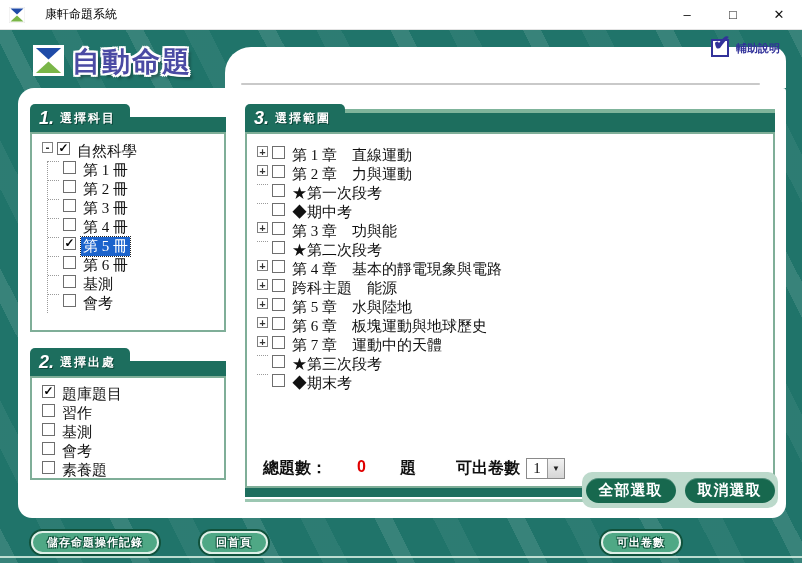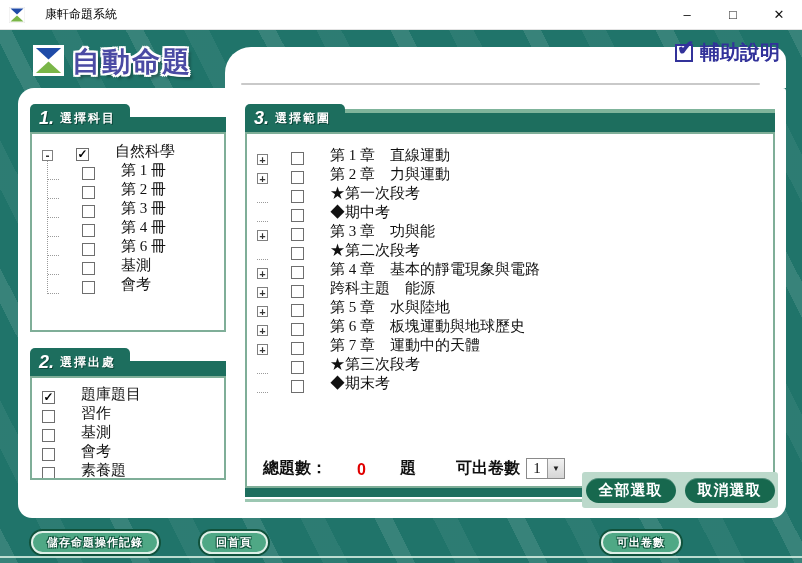--- a/index.html
+++ b/index.html
@@ -34,21 +34,21 @@
                font-size:28px; font-weight:bold; letter-spacing:2px; color:#4b4ba4;
                text-shadow:-2px 0 0 #fff, 2px 0 0 #fff, 0 -2px 0 #fff, 0 2px 0 #fff,
                            -2px -2px 0 #fff, 2px 2px 0 #fff, -2px 2px 0 #fff, 2px -2px 0 #fff,
                            4px 4px 3px rgba(0,0,0,0.35); }
   .help { position:absolute; right:22px; top:9px; display:flex; align-items:center;
           z-index:4; cursor:pointer; }
   .helpbox { width:18px; height:18px; border:2px solid #32329a; background:#fff;
              position:relative; margin-right:7px; flex:none; }
   .helpbox::after { content:"✔"; position:absolute; left:0px; top:-10px;
                     font-size:21px; font-weight:bold; color:#32329a; }
-  .help .hlabel { font-size:20px; font-weight:bold; color:#32329a; }
+  .help .hlabel { font-size:11px; font-weight:bold; color:#32329a; }
 
   
   .content { position:absolute; left:18px; top:58px; width:768px; height:430px;
              background:#fff; border-radius:16px 3px 14px 14px; z-index:1; }
 
   
   .panel { position:absolute; }
   .phead { position:relative; height:28px; }
   .ptab { position:absolute; left:0; top:0; height:28px; display:flex; align-items:center;
           padding:0 14px 0 9px; background:#1d6e5e; border-radius:5px 5px 0 0; z-index:2; }
@@ -61,59 +61,59 @@
   .pbody { border:2px solid #7fae98; background:#fff; position:relative; overflow:hidden; }
 
   #panel1 { left:12px; top:16px; width:196px; }
   #panel1 .pbody { height:200px; padding:8px 0 0 10px; }
   #panel2 { left:12px; top:260px; width:196px; }
   #panel2 .pbody { height:104px; padding:7px 0 0 10px; }
   #panel3 { left:227px; top:16px; width:530px; }
   #panel3 .pbody { height:356px; padding:12px 0 0 10px; }
 
   
-  .trow { display:flex; align-items:flex-end; height:19px;
-          font-family:"Liberation Serif", serif; font-size:15px; color:#111;gap:19px; }
+  .trow { display:flex; align-items:flex-start; height:19px;
+          font-family:"Liberation Serif", serif; font-size:15px; color:#111; }
   .cb { width:13px; height:13px; background:#fff; border:1px solid #6e6e6e;
         display:inline-flex; align-items:center; justify-content:center;
         flex:none; margin-right:5px; cursor:pointer; }
   .cb.checked::after { content:"✓"; font-size:12px; font-weight:bold; color:#000;
                        line-height:1; margin-top:-1px; }
   .exp { width:11px; height:11px; background:#fff; border:1px solid #808080;
          display:inline-flex; align-items:center; justify-content:center; flex:none;
          margin-right:4px; font:bold 10px/9px "DejaVu Sans Mono", monospace; color:#333;
          cursor:pointer; }
   .exp.plus::after { content:"+"; }
   .exp.minus::after { content:"-"; }
   .stub { width:11px; height:0; border-top:1px dotted #9a9a9a; margin-right:4px; flex:none; }
   .kids { margin-left:5px; border-left:1px dotted #9a9a9a; }
   .tlabel { padding:0 2px; white-space:nowrap; cursor:default; }
   .tlabel.sel { background:#1b63cc; color:#fff; outline:1px dotted #222; }
 
   
-  .summary { position:absolute; left:16px; bottom:7px; display:flex; align-items:flex-end;
+  .summary { position:absolute; left:16px; bottom:7px; display:flex; align-items:flex-start;
              font-family:"Liberation Sans", sans-serif; font-size:16px; font-weight:bold;
              color:#111; }
   .summary .tval { color:#e00000; margin:0 34px 0 30px; }
   .summary .unit { margin-right:40px; }
   .combo { display:inline-flex; margin-left:6px; border:1px solid #8a8a8a; height:21px;
            background:#fff; }
   .combo .cval { width:20px; display:flex; align-items:center; justify-content:center;
                  font:15px "Liberation Serif", serif; font-weight:normal; }
   .combo .carr { width:17px; background:linear-gradient(#f2f2f2,#d5d5d5);
                  border-left:1px solid #9a9a9a; display:flex; align-items:center;
                  justify-content:center; font-size:8px; color:#222; cursor:pointer; }
 
   
   .p3bar { height:9px; background:#1d6e5e; }
   .p3line { height:3px; background:#9cc7b2; margin-top:2px; }
 
   
   .selbox { position:absolute; left:564px; top:384px; width:196px; height:36px;
-            background:#bcd9cb; border-radius:3px; display:flex; align-items:center;
+            background:#bcd9cb; border-radius:10px; display:flex; align-items:center;
             justify-content:center; gap:9px; z-index:6; }
   .dpill { background:#17684e; border-radius:13px; color:#fff; font-size:15px; font-weight:bold;
            height:25px; padding:0 13px; display:flex; align-items:center; cursor:pointer;
            box-shadow:inset 0 1px 0 rgba(255,255,255,0.25); letter-spacing:1px; }
 
   
   .footline { position:absolute; left:0; right:0; bottom:5px; height:2px;
               background:rgba(214,238,226,0.85); }
   .pill { position:absolute; display:flex; align-items:center; justify-content:center;
           background:#4fa885; border:2px solid #dff0e8; box-shadow:0 0 0 2px #10523c;
@@ -188,20 +188,25 @@
             <span class="cb"></span>
             <span class="tlabel">第 3 冊</span>
           </div>
           <div class="trow">
             <span class="stub"></span>
             <span class="cb"></span>
             <span class="tlabel">第 4 冊</span>
           </div>
           <div class="trow">
             <span class="stub"></span>
+            <span class="cb checked"></span>
+            <span class="tlabel sel">第 5 冊</span>
+          </div>
+          <div class="trow">
+            <span class="stub"></span>
             <span class="cb"></span>
             <span class="tlabel">第 6 冊</span>
           </div>
           <div class="trow">
             <span class="stub"></span>
             <span class="cb"></span>
             <span class="tlabel">基測</span>
           </div>
           <div class="trow">
             <span class="stub"></span>

